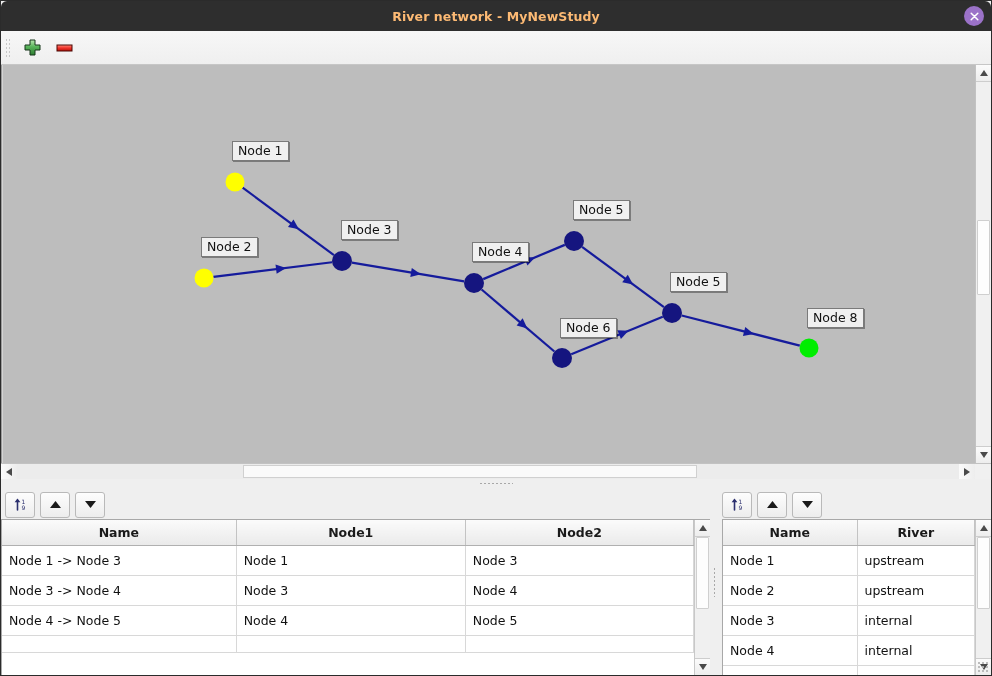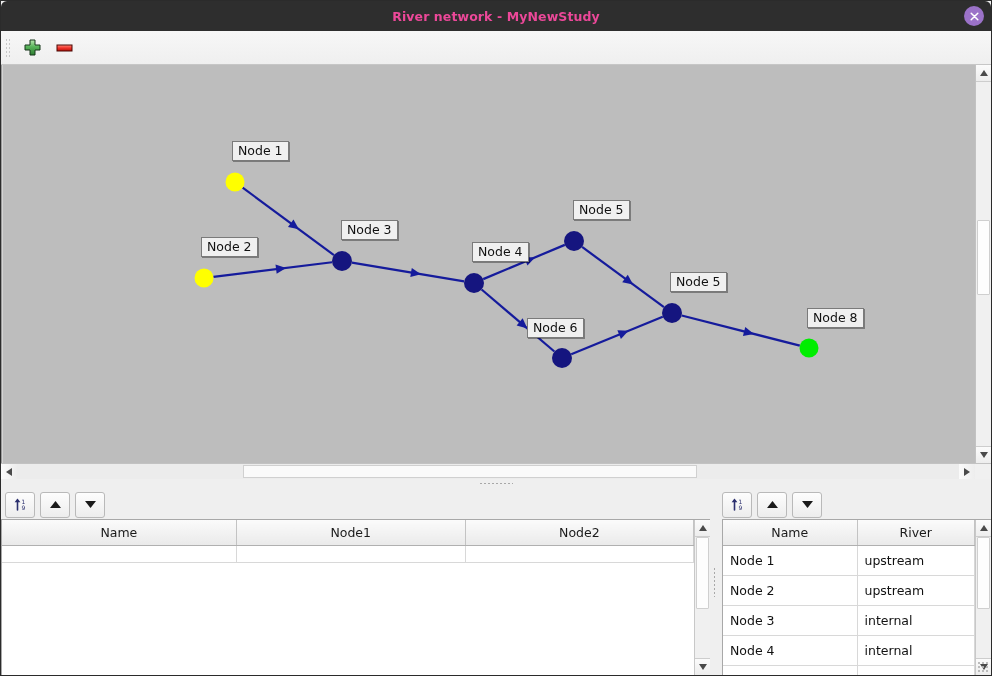--- a/index.html
+++ b/index.html
@@ -33,21 +33,21 @@
     height: 30px;
     min-height: 30px;
     background: #2e2e2e;
     border-top-left-radius: 6px;
     border-top-right-radius: 6px;
     display: flex;
     align-items: center;
     justify-content: center;
   }
   .titlebar-text {
-    color: #ec4899;
+    color: #fdba74;
     font-size: 12.5px;
     font-weight: bold;
     letter-spacing: 0.1px;
     user-select: none;
   }
   .close-button {
     position: absolute;
     right: 7px;
     top: 5px;
     width: 20px;
@@ -245,21 +245,21 @@
   table.grid {
     border-collapse: collapse;
     width: 100%;
     table-layout: fixed;
     font-size: 12.5px;
   }
   table.grid th {
     background: linear-gradient(to bottom,#fbfbfb 0%,#eaeaea 100%);
     border-right: 1px solid #c3c3c3;
     border-bottom: 1px solid #b0b0b0;
-    font-weight: normal;
+    font-weight: bold;
     height: 25px;
     color: #1a1a1a;
     user-select: none;
     cursor: pointer;
     padding: 0;
   }
   table.grid td {
     border-right: 1px solid #d8d8d8;
     border-bottom: 1px solid #d8d8d8;
     height: 29px;
@@ -382,21 +382,21 @@
             <circle cx="669" cy="248" r="10" fill="#15157f"></circle>
             <circle cx="806" cy="283" r="9.5" fill="#00ee00"></circle>
           </g>
       </svg>
       <div id="labels-layer">
           <div class="node-label" style="left: 229px; top: 76px;">Node 1</div>
           <div class="node-label" style="left: 198px; top: 172px;">Node 2</div>
           <div class="node-label" style="left: 338px; top: 155px;">Node 3</div>
           <div class="node-label" style="left: 469px; top: 177px;">Node 4</div>
           <div class="node-label" style="left: 570px; top: 135px;">Node 5</div>
-          <div class="node-label" style="left: 524px; top: 253px;">Node 6</div>
+          <div class="node-label" style="left: 557px; top: 253px;">Node 6</div>
           <div class="node-label" style="left: 667px; top: 207px;">Node 5</div>
           <div class="node-label" style="left: 804px; top: 243px;">Node 8</div>
         </div>
     </div>
 
     <div class="vscroll">
       <div class="sb-arrow">
         <svg width="8" height="6" viewBox="0 0 8 6">
           <path d="M4 0 L8 6 L0 6 Z" fill="#4a4a4a"></path>
         </svg>
@@ -466,20 +466,35 @@
                 <col style="width:228px">
             </colgroup>
             <thead>
               <tr>
                 <th>Name</th>
                 <th>Node1</th>
                 <th>Node2</th>
               </tr>
             </thead>
             <tbody id="branches-body">
+                <tr>
+                  <td>Node 1 -&gt; Node 3</td>
+                  <td>Node 1</td>
+                  <td>Node 3</td>
+                </tr>
+                <tr>
+                  <td>Node 3 -&gt; Node 4</td>
+                  <td>Node 3</td>
+                  <td>Node 4</td>
+                </tr>
+                <tr>
+                  <td>Node 4 -&gt; Node 5</td>
+                  <td>Node 4</td>
+                  <td>Node 5</td>
+                </tr>
                 <tr class="blank">
                   <td>&nbsp;</td>
                   <td>&nbsp;</td>
                   <td>&nbsp;</td>
                 </tr>
               </tbody>
           </table>
         </div>
         <div class="tbl-vscroll">
           <div class="sb-arrow">

